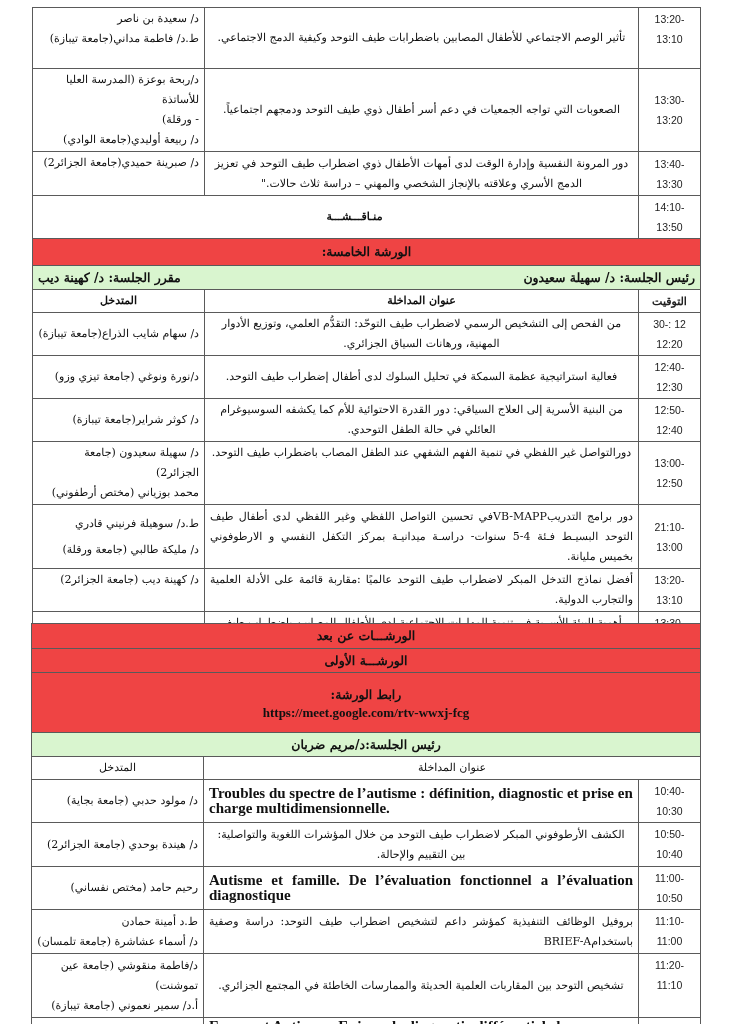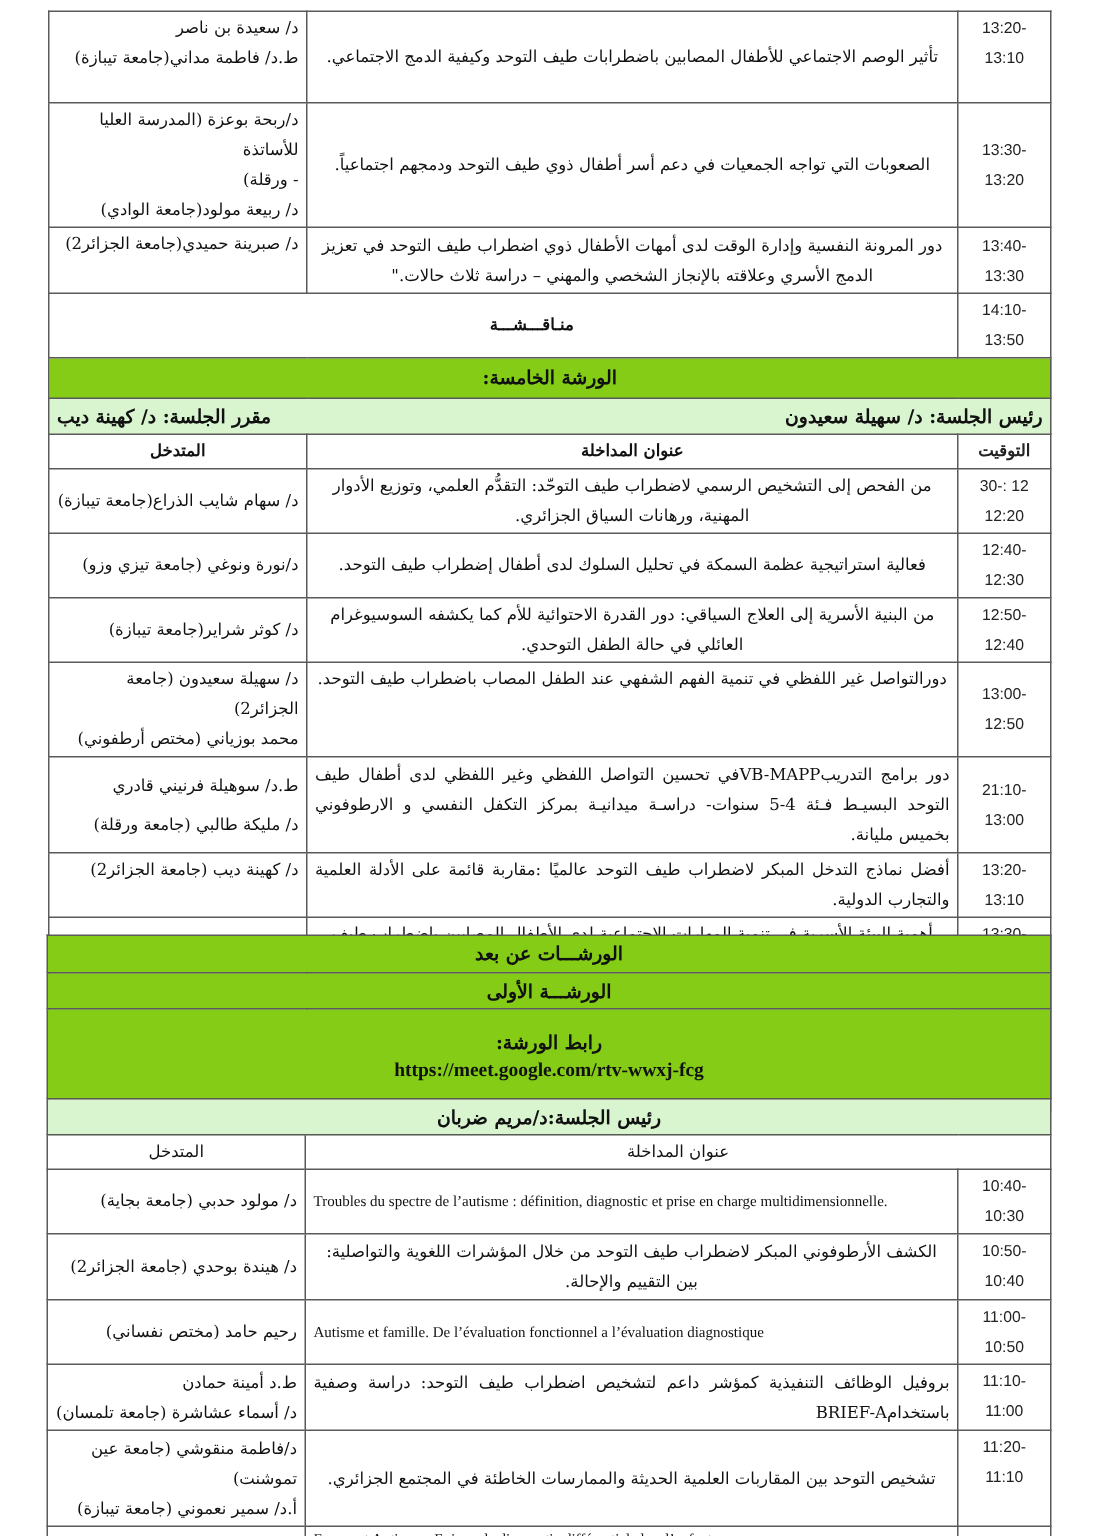--- a/index.html
+++ b/index.html
@@ -6,24 +6,24 @@
   body { width: 731px; height: 1024px; position: relative; overflow: hidden;
          font-family: "DejaVu Serif", "Liberation Serif", serif; color: #111; }
   table { border-collapse: collapse; position: absolute; direction: rtl; table-layout: fixed; }
   td { border: 1px solid #5a5a5a; padding: 1px 5px; vertical-align: middle; font-size: 11px; line-height: 20px; }
   .t1 { left: 32px; top: 7px; width: 669px; }
   .t2 { left: 31px; top: 623px; width: 670px; }
   .time { width: 62px; text-align: center; font-family: "Liberation Sans", sans-serif; font-size: 10.5px; color: #222; }
   .title { text-align: center; }
   .spk { width: 160px; text-align: right; }
   .center { text-align: center; }
-  .blue { background: #84cc16; text-align: center; font-weight: bold; font-size: 12.5px; }
+  .blue { background: #ef4444; text-align: center; font-weight: bold; font-size: 12.5px; }
   .green { background: #d9f5cf; font-weight: bold; font-size: 12.5px; }
   .hdr { text-align: center; font-weight: bold; font-size: 11px; }
-  .fr { direction: ltr; text-align: left; font-family: "Liberation Serif", serif; font-size: 10px; line-height: 15px; }
+  .fr { direction: ltr; text-align: left; font-family: "Liberation Serif", serif; font-size: 15px; line-height: 15px; font-weight: bold; }
   .fr-just { text-align: justify; }
   .url { font-family: "Liberation Serif", serif; font-weight: bold; font-size: 13px; line-height: 16px; display:block; }
   .line { display: block; }
   .green .lft { float: left; }
   .green .rgt { float: right; }
   .disc { font-weight: bold; letter-spacing: 1px; padding-left: 43px; }
 </style>
 </head>
 <body>
 
@@ -41,21 +41,21 @@
       <span class="line">د/ سعيدة بن ناصر</span>
       <span class="line">ط.د/ فاطمة مداني(جامعة تيبازة)</span>
     </td>
   </tr>
   <tr style="height:64px">
     <td class="time">13:30-13:20</td>
     <td class="title">الصعوبات التي تواجه الجمعيات في دعم أسر أطفال ذوي طيف التوحد ودمجهم اجتماعياً.</td>
     <td class="spk">
       <span class="line">د/ربحة بوعزة (المدرسة العليا للأساتذة</span>
       <span class="line">- ورقلة)</span>
-      <span class="line">د/ ربيعة مولود(جامعة الوادي)</span>
+      <span class="line">د/ ربيعة أوليدي(جامعة الوادي)</span>
     </td>
   </tr>
   <tr style="height:44px">
     <td class="time">13:40-13:30</td>
     <td class="title">دور المرونة النفسية وإدارة الوقت لدى أمهات الأطفال ذوي اضطراب طيف التوحد في تعزيز الدمج الأسري وعلاقته بالإنجاز الشخصي والمهني – دراسة ثلاث حالات."</td>
     <td class="spk" style="vertical-align:top">
       <span class="line">د/ صبرينة حميدي(جامعة الجزائر2)</span>
     </td>
   </tr>
   <tr style="height:22px">

